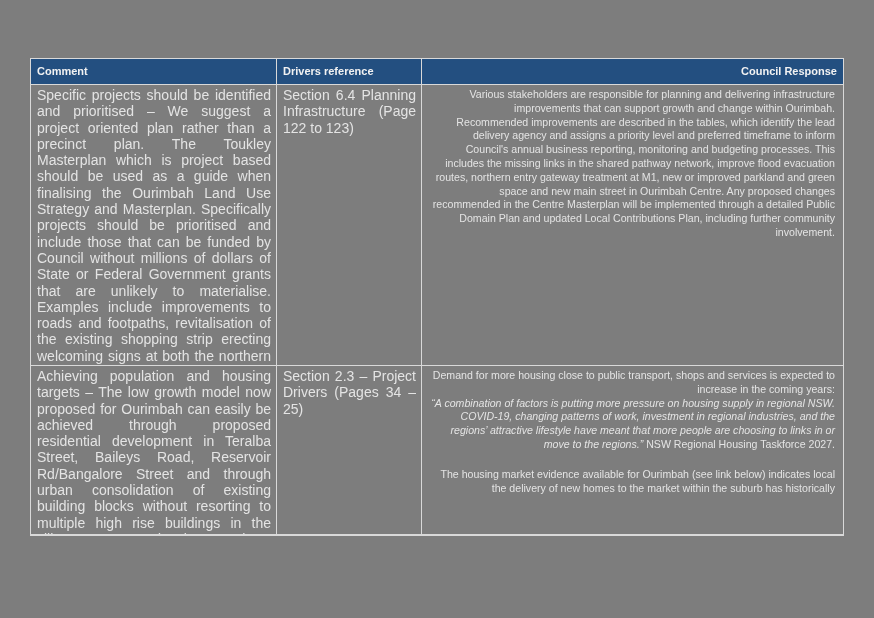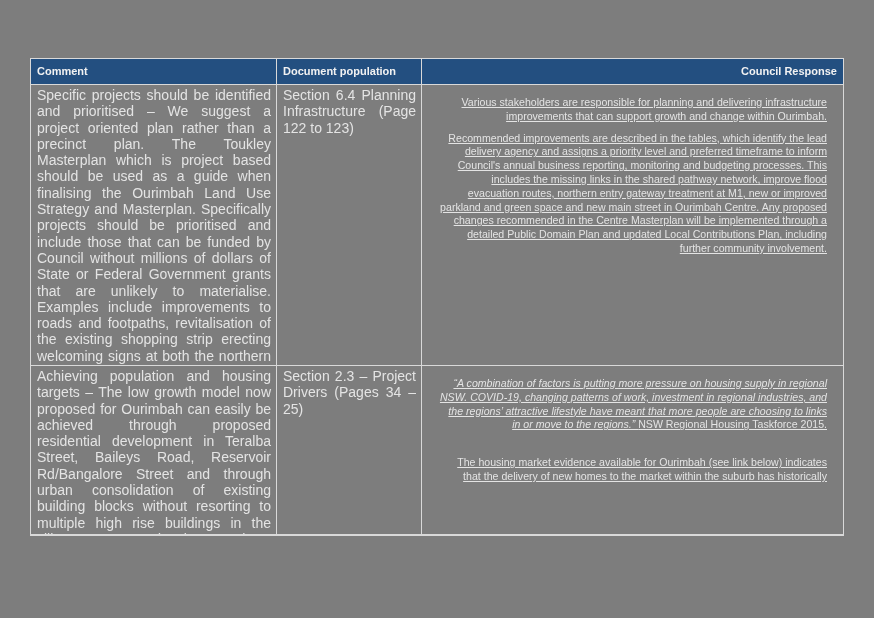--- a/index.html
+++ b/index.html
@@ -52,48 +52,49 @@
     text-align: justify;
   }
   .ref-cell { text-align: justify; }
   .response-cell {
     color: #e4e4e4;
     font-size: 10.6px;
     line-height: 13.8px;
     padding: 3px 8px 2px 8px;
     text-align: left;
   }
-  .response-cell p { margin: 8px; text-decoration: underline; }
+  .response-cell p { margin: 0; }
   .quote {
     font-style: italic;
     margin: 1px 0 0 0;
   }
   .quote .attribution { font-style: normal; }
   .spacer-after-quote { height: 14px; }
   .para-gap { margin-top: 2px !important; }
 </style>
 </head>
 <body>
 
 <div class="page">
   <div class="doc-table">
 
     <div class="cell header-cell">Comment</div>
-    <div class="cell header-cell">Document population</div>
+    <div class="cell header-cell">Drivers reference</div>
     <div class="cell header-cell">Council Response</div>
 
     <div class="cell comment-cell">Specific projects should be identified and prioritised – We suggest a project oriented plan rather than a precinct plan. The Toukley Masterplan which is project based should be used as a guide when finalising the Ourimbah Land Use Strategy and Masterplan. Specifically projects should be prioritised and include those that can be funded by Council without millions of dollars of State or Federal Government grants that are unlikely to materialise. Examples include improvements to roads and footpaths, revitalisation of the existing shopping strip erecting welcoming signs at both the northern and southern gateways to the town. A stakeholder group could be established involving local residents to work with council in determining specific projects and their priority.</div>
     <div class="cell ref-cell">Section 6.4 Planning Infrastructure (Page 122 to 123)</div>
     <div class="cell response-cell">
       <p>Various stakeholders are responsible for planning and delivering infrastructure improvements that can support growth and change within Ourimbah.</p>
       <p>Recommended improvements are described in the tables, which identify the lead delivery agency and assigns a priority level and preferred timeframe to inform Council's annual business reporting, monitoring and budgeting processes. This includes the missing links in the shared pathway network, improve flood evacuation routes, northern entry gateway treatment at M1, new or improved parkland and green space and new main street in Ourimbah Centre. Any proposed changes recommended in the Centre Masterplan will be implemented through a detailed Public Domain Plan and updated Local Contributions Plan, including further community involvement.</p>
     </div>
 
     <div class="cell comment-cell">Achieving population and housing targets – The low growth model now proposed for Ourimbah can easily be achieved through proposed residential development in Teralba Street, Baileys Road, Reservoir Rd/Bangalore Street and through urban consolidation of existing building blocks without resorting to multiple high rise buildings in the village centre and other precincts within the study area.</div>
     <div class="cell ref-cell">Section 2.3 – Project Drivers (Pages 34 – 25)</div>
     <div class="cell response-cell">
-      <p class="quote"><span>“A combination of factors is putting more pressure on housing supply in regional NSW. COVID-19, changing patterns of work, investment in regional industries, and the regions’ attractive lifestyle have meant that more people are choosing to links in or move to the regions.” </span><span class="attribution">NSW Regional Housing Taskforce 2015.</span></p>
+      <p>Demand for more housing close to public transport, shops and services is expected to increase in the coming years:</p>
+      <p class="quote"><span>“A combination of factors is putting more pressure on housing supply in regional NSW. COVID-19, changing patterns of work, investment in regional industries, and the regions’ attractive lifestyle have meant that more people are choosing to links in or move to the regions.” </span><span class="attribution">NSW Regional Housing Taskforce 2027.</span></p>
       <div class="spacer-after-quote"></div>
-      <p class="para-gap">The housing market evidence available for Ourimbah (see link below) indicates that the delivery of new homes to the market within the suburb has historically</p>
+      <p class="para-gap">The housing market evidence available for Ourimbah (see link below) indicates local the delivery of new homes to the market within the suburb has historically</p>
     </div>
 
   </div>
 </div>
 
 </body></html>

